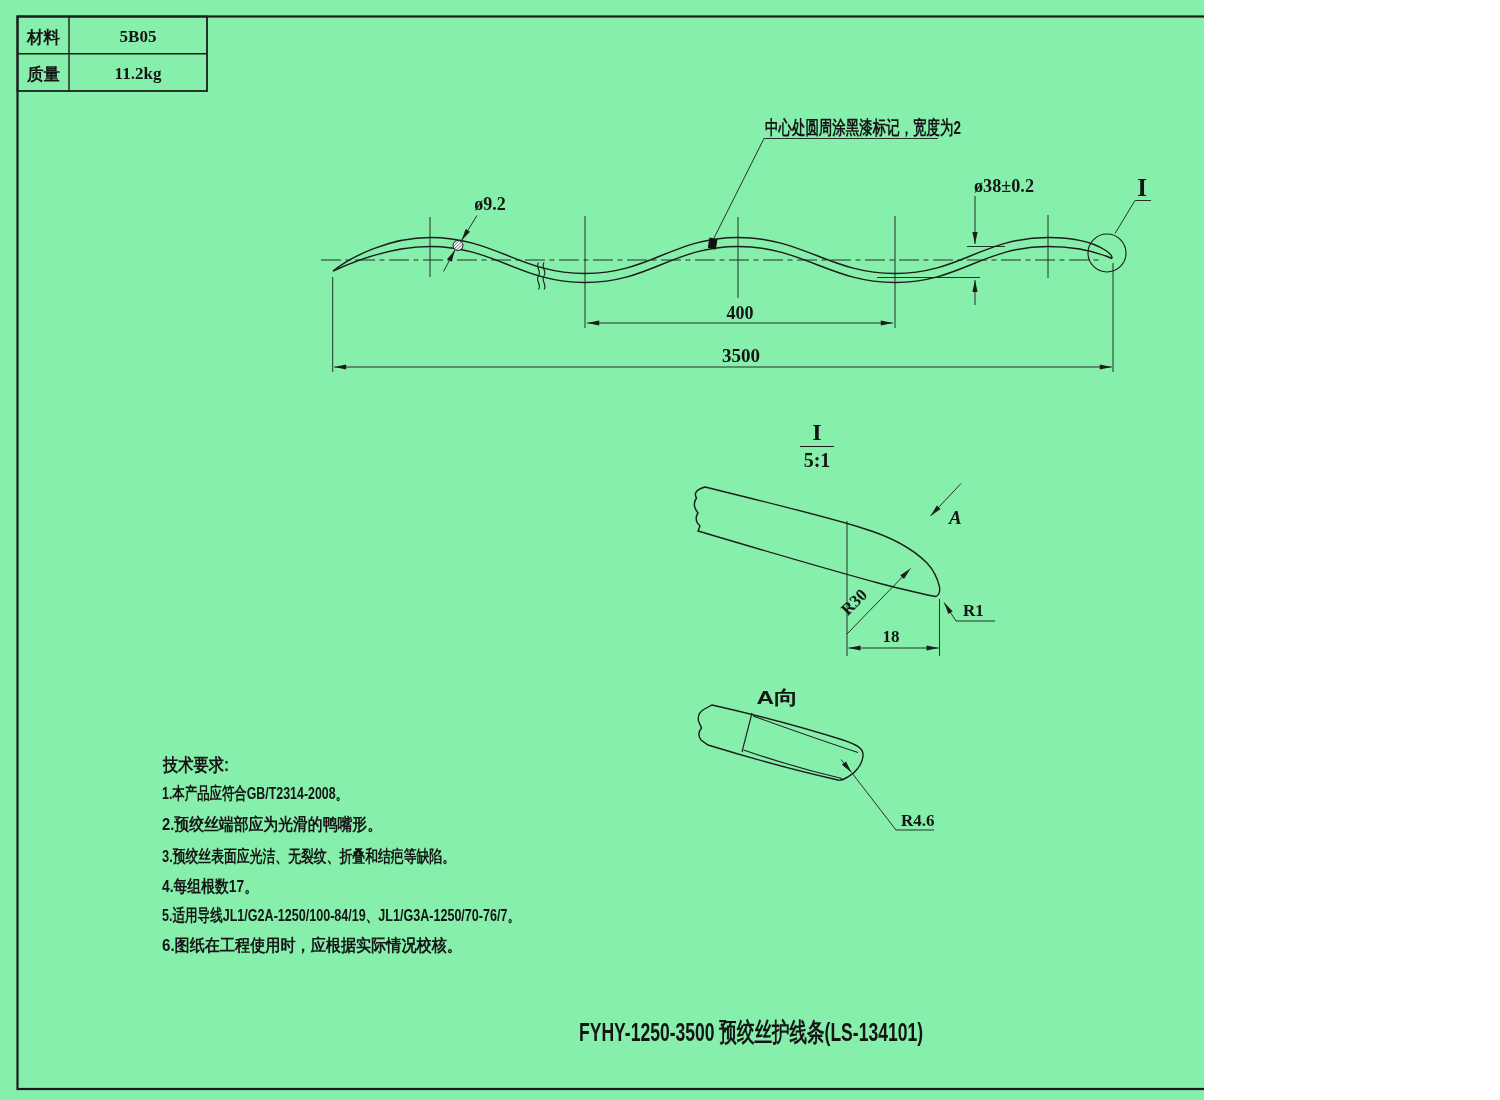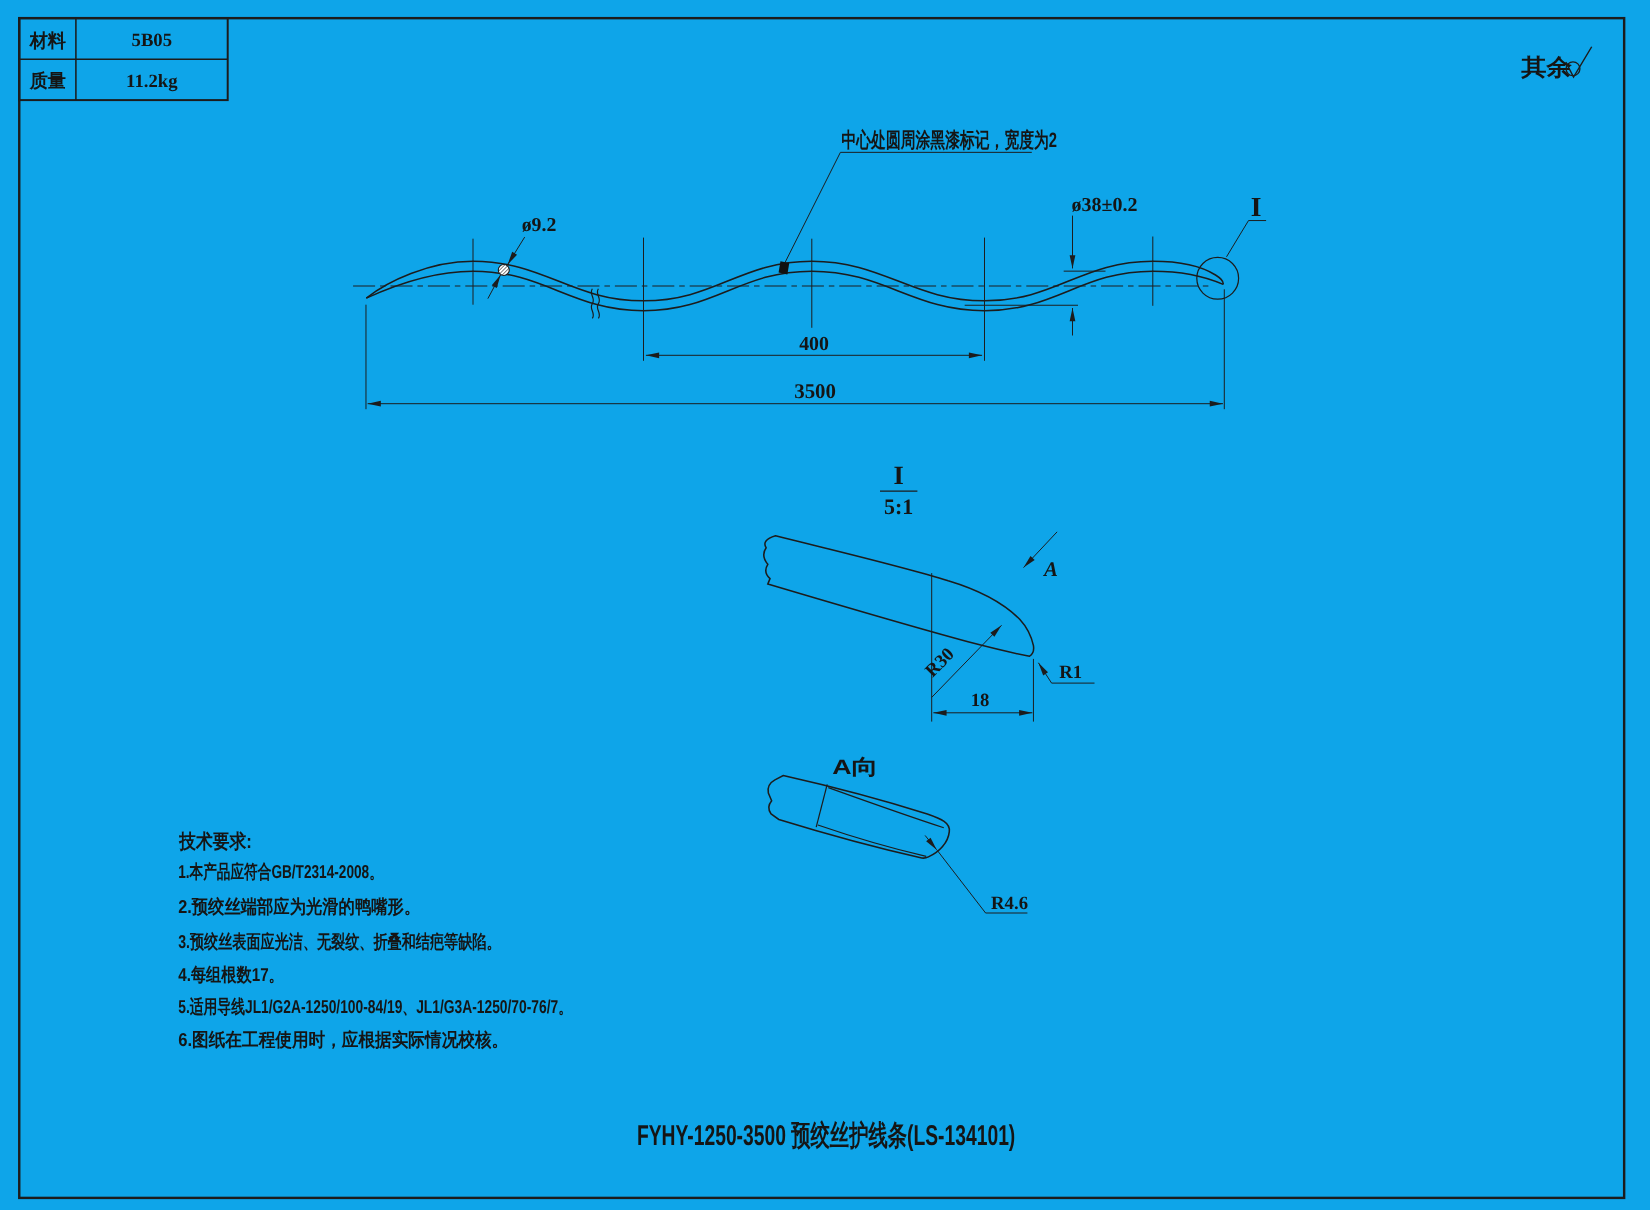--- a/index.html
+++ b/index.html
@@ -1,16 +1,16 @@
 <!DOCTYPE html>
 <html lang="zh"><head>
 <meta charset="utf-8">
 <style>
   html,body{margin:0;padding:0;background:#fff;}
-  .sheet{position:relative;width:1500px;height:1100px;background:#0ea5e9;overflow:hidden;}
+  .sheet{position:relative;width:1204px;height:1100px;background:#86efac;overflow:hidden;}
   svg{display:block;}
   .ln{stroke:#1c1c1c;fill:none;}
   .thin{stroke-width:0.9;}
   .med{stroke-width:1.4;}
   .frame{stroke-width:2.2;}
   .cl{stroke-dasharray:20 4.5 5 4.5;}
   .fillmark{fill:#111;stroke:none;}
   text{fill:#151515;}
   .cjk{font-family:"Liberation Sans","DejaVu Sans",sans-serif;font-weight:600;}
   .dim{font-family:"Liberation Serif","DejaVu Serif",serif;font-weight:700;}

